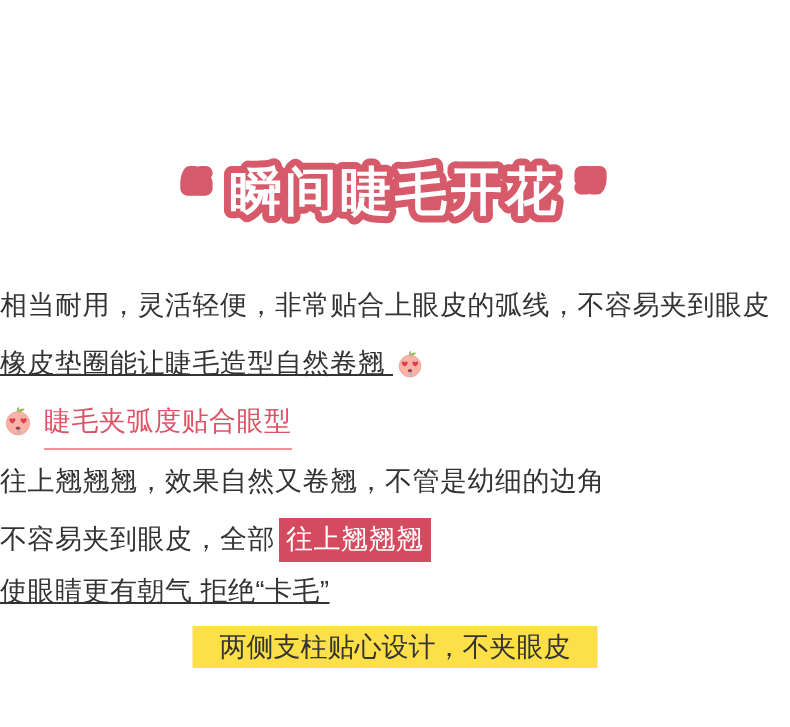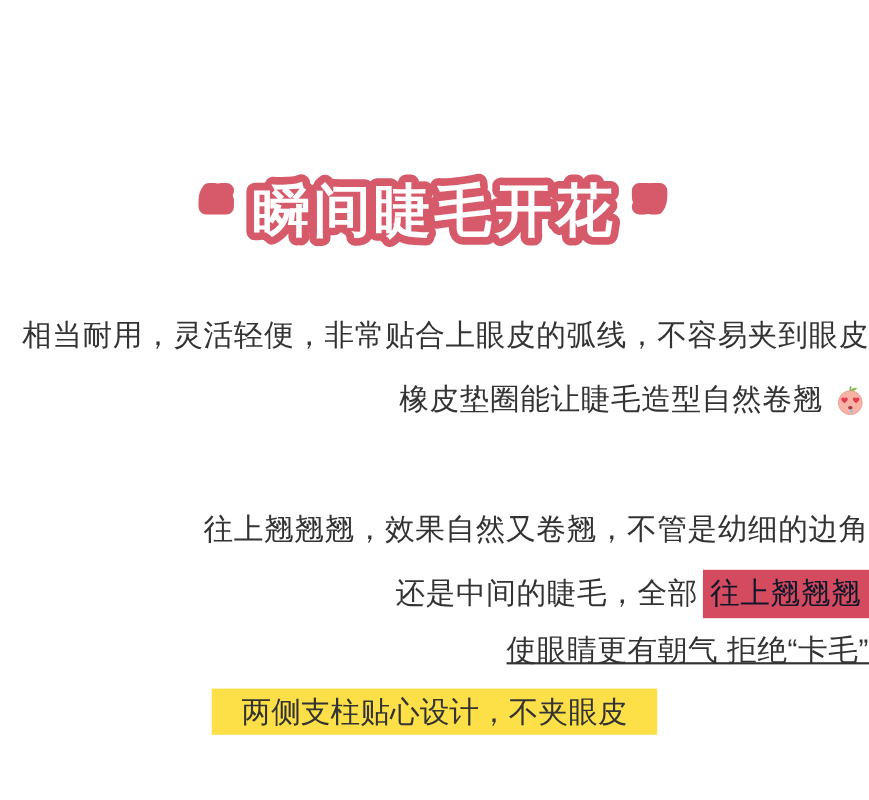--- a/index.html
+++ b/index.html
@@ -17,48 +17,48 @@
     position: absolute;
     top: 126px;
     left: 0;
     width: 790px;
     text-align: center;
   }
   .abs-line {
     position: absolute;
     left: 0;
     width: 790px;
-    text-align: right;
+    text-align: left;
     font-size: 27px;
     line-height: 36px;
     color: #333333;
     letter-spacing: 0.5px;
     white-space: nowrap;
   }
   .line-1 { top: 272px; }
-  .line-2 { top: 330px; }
+  .line-2 { top: 330px; text-decoration: underline; }
   .subtitle-line { top: 388px; }
   .line-3 { top: 448px; }
   .line-4 { top: 503px; }
   .line-5 { top: 558px; text-decoration: underline; }
   .subtitle-line .subtitle-text {
     display: inline-block;
     color: #dd5265;
     border-bottom: 2px solid #ef929c;
     padding-bottom: 9px;
     vertical-align: top;
   }
   .emoji {
     vertical-align: -6px;
     margin: 0 3px;
   }
   .highlight-chip {
     display: inline-block;
     background: #d44a5e;
-    color: #0f172a;
+    color: #ffffff;
     padding: 3px 7px 5px 7px;
     margin-left: 4px;
   }
   .pink-box {
     position: absolute;
     top: 611px;
     left: 50%;
     transform: translateX(-50%);
     background: #fde047;
     color: #333333;
@@ -95,27 +95,40 @@
       <path d="M20 8 q-1 -4 1 -6" stroke="#6a9a3a" stroke-width="1.6" fill="none"></path>
       <circle cx="20" cy="23" r="15.5" fill="#f6b3a6"></circle>
       <circle cx="20" cy="23" r="15.5" fill="none" stroke="#e79a8b" stroke-width="1"></circle>
       <path d="M12.5 17.5 C 11.3 15.5, 8.3 16, 8.3 18.4 C 8.3 20.5, 10.6 21.8, 12.5 23.6 C 14.4 21.8, 16.7 20.5, 16.7 18.4 C 16.7 16, 13.7 15.5, 12.5 17.5 Z" fill="#e23b52"></path>
       <path d="M27.5 17.5 C 26.3 15.5, 23.3 16, 23.3 18.4 C 23.3 20.5, 25.6 21.8, 27.5 23.6 C 29.4 21.8, 31.7 20.5, 31.7 18.4 C 31.7 16, 28.7 15.5, 27.5 17.5 Z" fill="#e23b52"></path>
       <ellipse cx="20" cy="29.5" rx="3" ry="2.3" fill="#a83a4a"></ellipse>
       <path d="M21.5 31 q3 3.5 0.2 6 q-3.2 -2.5 -0.2 -6 Z" fill="#7ec3ea"></path>
     </svg>
   </div>
 
+  <div class="abs-line subtitle-line">
+    <svg class="emoji" width="30" height="30" viewBox="0 0 40 40">
+      <path d="M19 7 q5 -5 10 -3 q-3 5 -10 4 Z" fill="#8bc34a"></path>
+      <path d="M20 8 q-1 -4 1 -6" stroke="#6a9a3a" stroke-width="1.6" fill="none"></path>
+      <circle cx="20" cy="23" r="15.5" fill="#f6b3a6"></circle>
+      <circle cx="20" cy="23" r="15.5" fill="none" stroke="#e79a8b" stroke-width="1"></circle>
+      <path d="M12.5 17.5 C 11.3 15.5, 8.3 16, 8.3 18.4 C 8.3 20.5, 10.6 21.8, 12.5 23.6 C 14.4 21.8, 16.7 20.5, 16.7 18.4 C 16.7 16, 13.7 15.5, 12.5 17.5 Z" fill="#e23b52"></path>
+      <path d="M27.5 17.5 C 26.3 15.5, 23.3 16, 23.3 18.4 C 23.3 20.5, 25.6 21.8, 27.5 23.6 C 29.4 21.8, 31.7 20.5, 31.7 18.4 C 31.7 16, 28.7 15.5, 27.5 17.5 Z" fill="#e23b52"></path>
+      <ellipse cx="20" cy="29.5" rx="3" ry="2.3" fill="#a83a4a"></ellipse>
+      <path d="M21.5 31 q3 3.5 0.2 6 q-3.2 -2.5 -0.2 -6 Z" fill="#7ec3ea"></path>
+    </svg>
+    <span class="subtitle-text">睫毛夹弧度贴合眼型</span>
+  </div>
 
   <div class="abs-line line-3">
     <span>往上翘翘翘，效果自然又卷翘，不管是幼细的边角</span>
   </div>
 
   <div class="abs-line line-4">
-    <span>还是中间的睫毛，全部</span><span class="highlight-chip">往上翘翘翘</span>
+    <span>不容易夹到眼皮，全部</span><span class="highlight-chip">往上翘翘翘</span>
   </div>
 
   <div class="abs-line line-5">
     <span>使眼睛更有朝气 拒绝“卡毛”</span>
   </div>
 
   <div class="pink-box">
     <span>两侧支柱贴心设计，不夹眼皮</span>
   </div>
 

